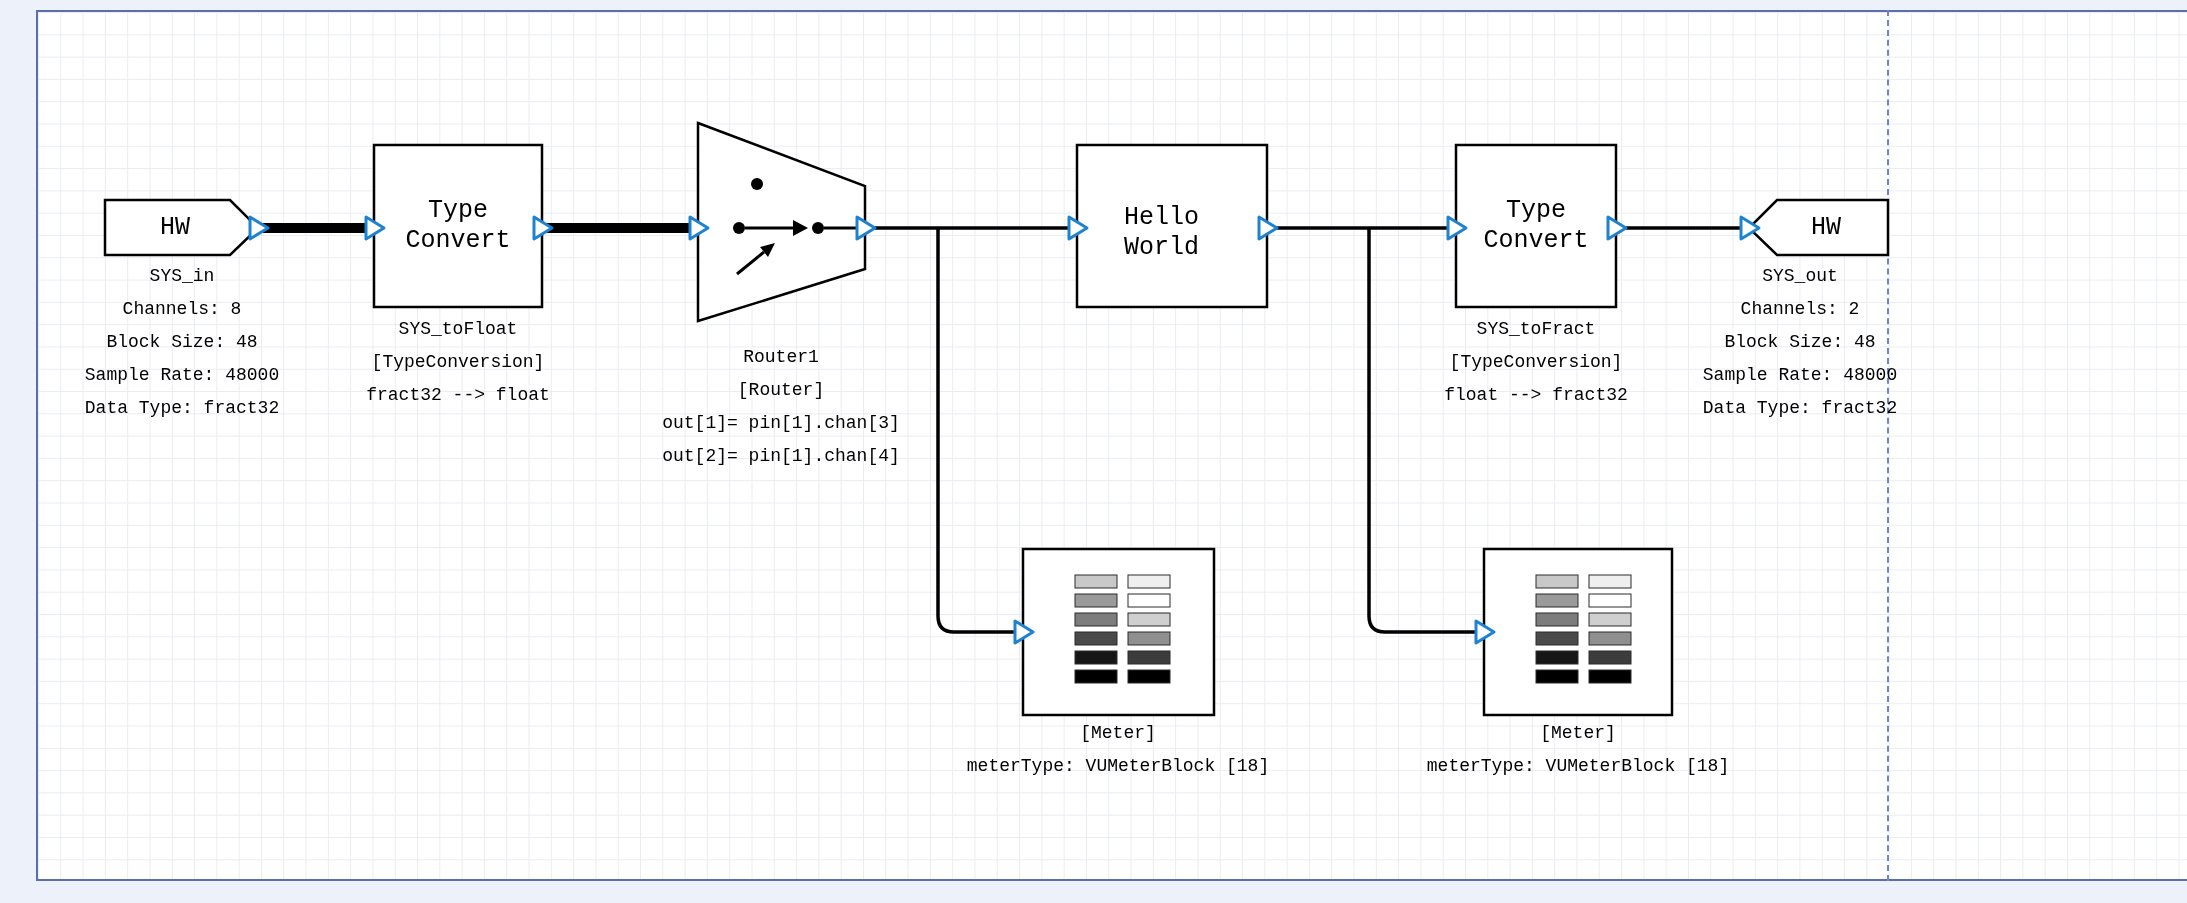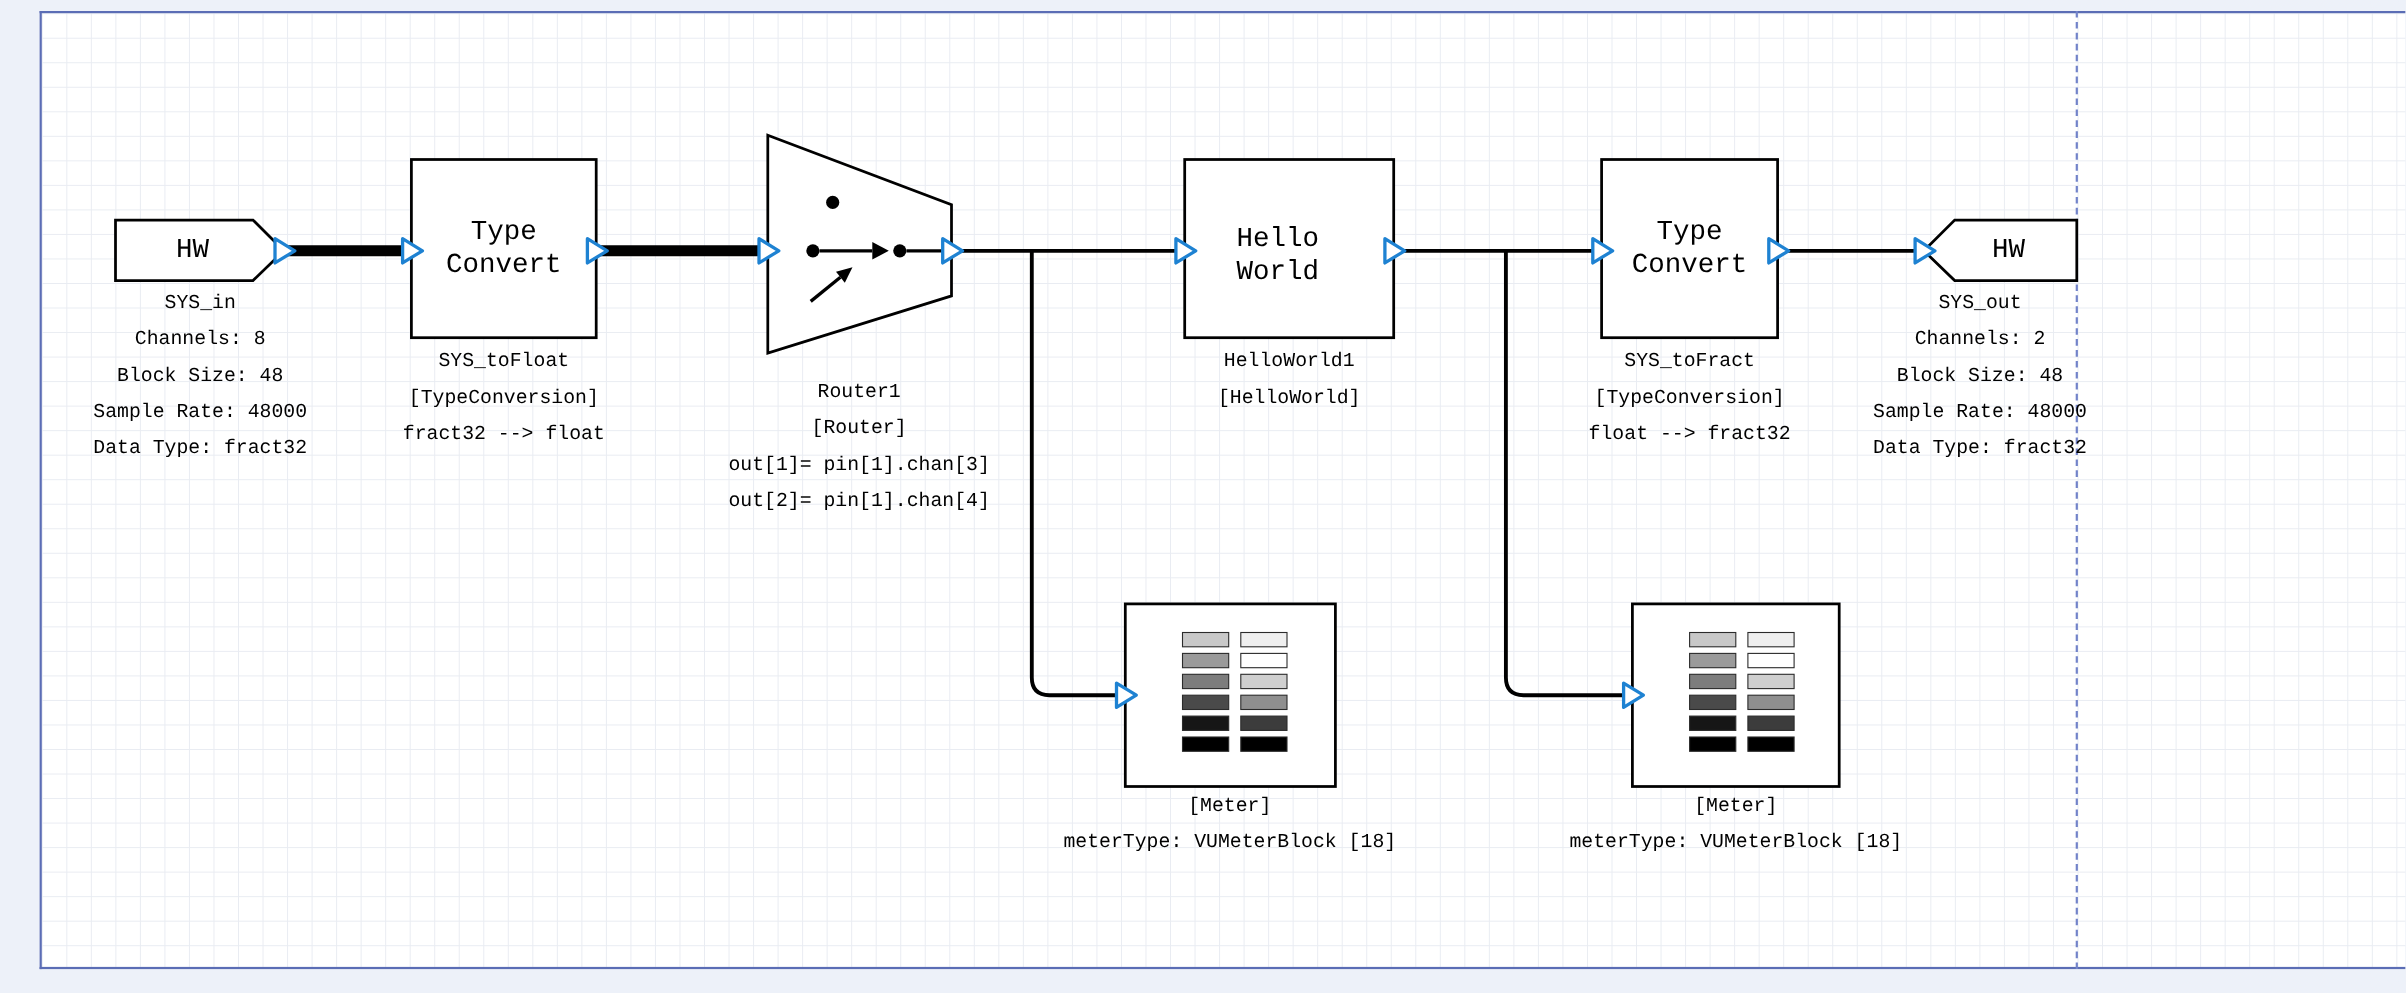--- a/index.html
+++ b/index.html
@@ -150,24 +150,20 @@
     <div>fract32 --&gt; float</div>
   </div>
 
   <div class="cap" style="left:781px;top:341px">
     <div>Router1</div>
     <div>[Router]</div>
     <div>out[1]= pin[1].chan[3]</div>
     <div>out[2]= pin[1].chan[4]</div>
   </div>
 
-  <div class="cap" style="left:1172px;top:313px">
-    <div>HelloWorld1</div>
-    <div>[HelloWorld]</div>
-  </div>
 
   <div class="cap" style="left:1536px;top:313px">
     <div>SYS_toFract</div>
     <div>[TypeConversion]</div>
     <div>float --&gt; fract32</div>
   </div>
 
   <div class="cap" style="left:1800px;top:260px">
     <div>SYS_out</div>
     <div>Channels: 2</div>

